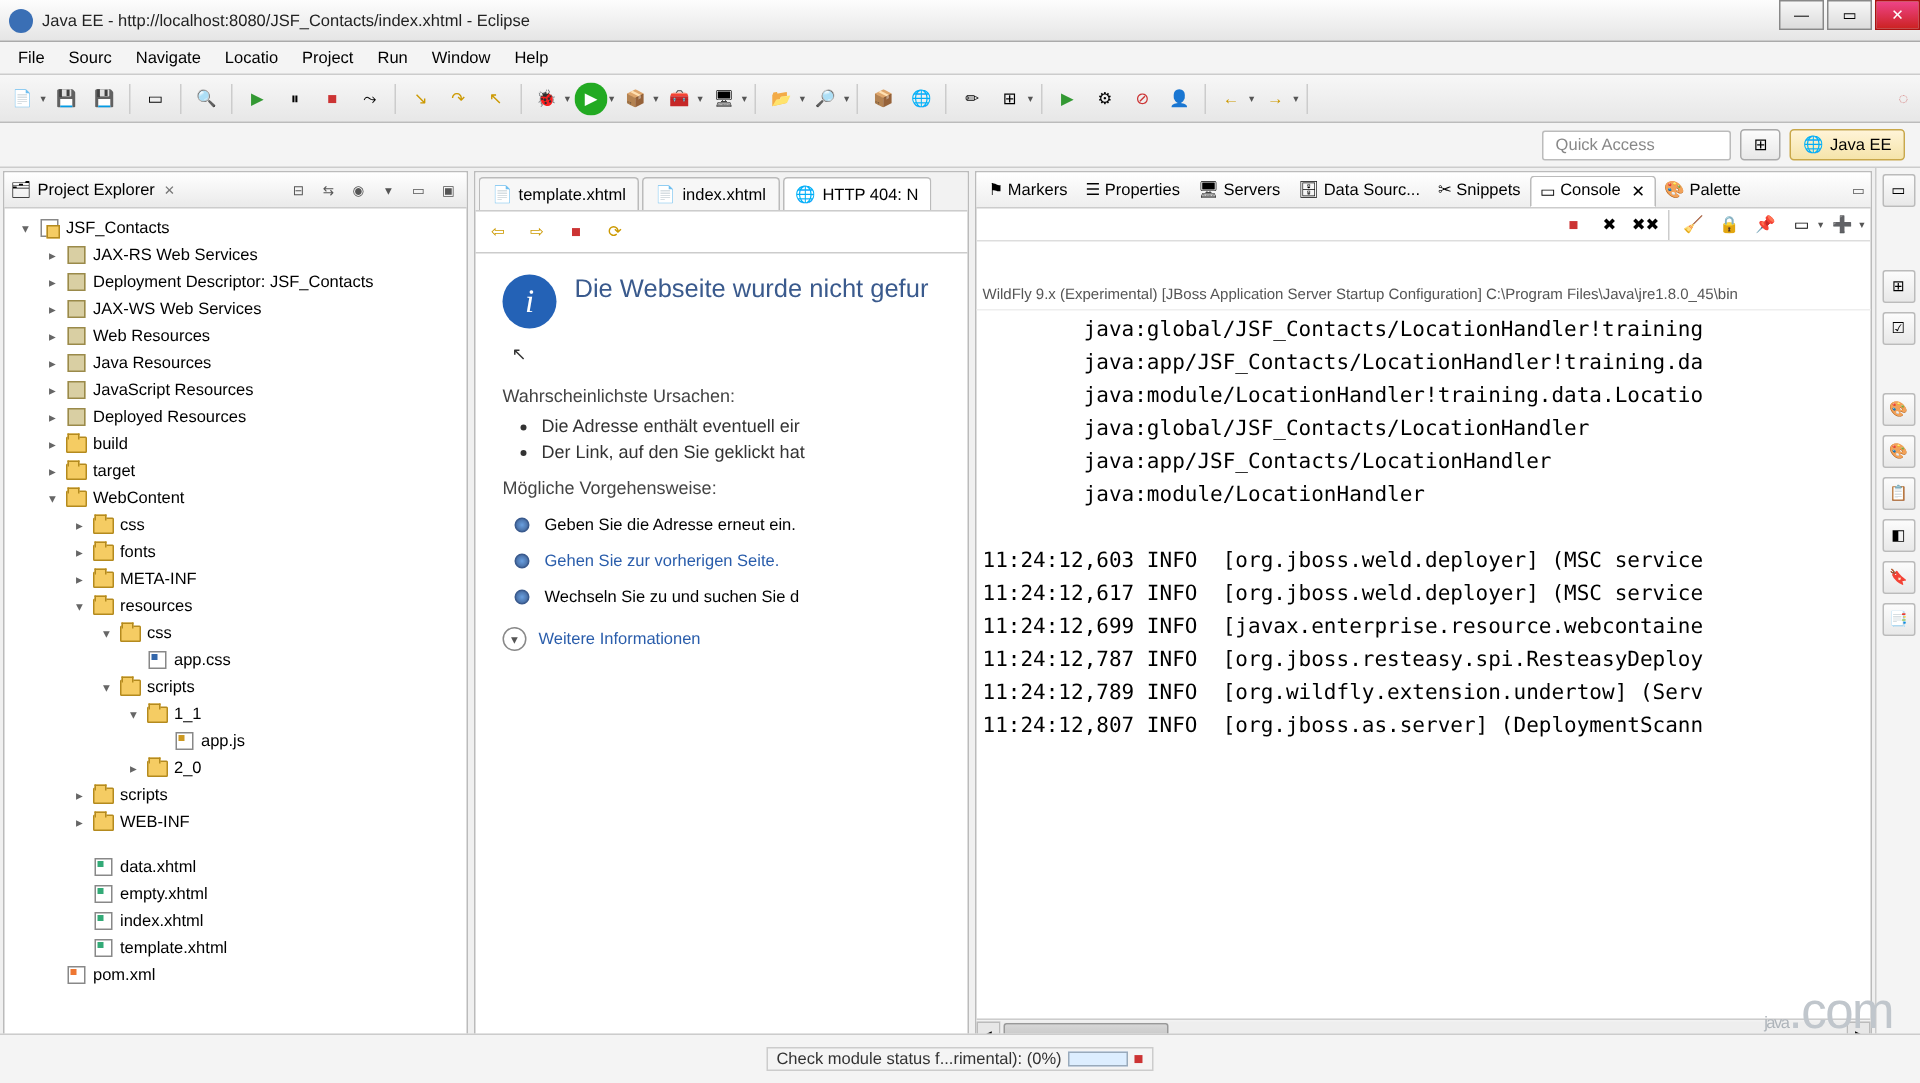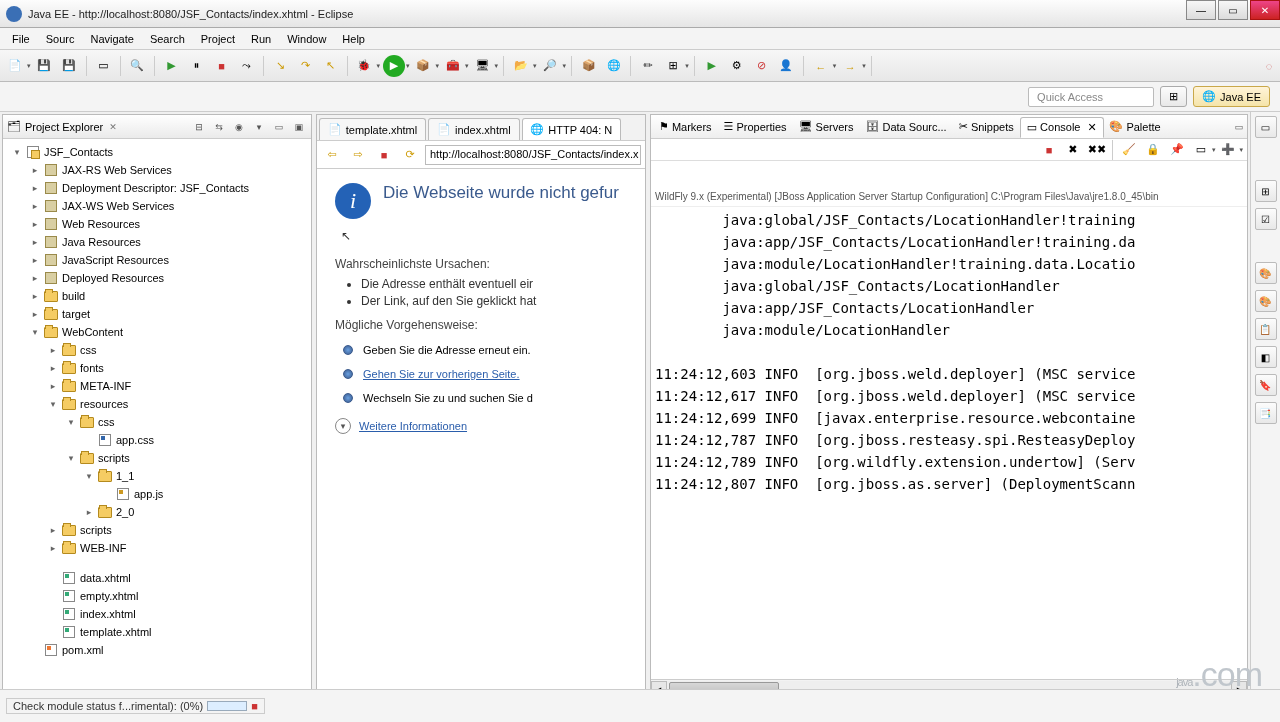--- a/index.html
+++ b/index.html
@@ -61,42 +61,42 @@
 .errpage { padding:14px 18px; overflow:hidden; flex:1; }
 .errhead { display:flex; align-items:flex-start; gap:12px; margin-bottom:14px; }
 .erricon { width:36px; height:36px; border-radius:50%; background:#2462b6; color:#fff; display:flex; align-items:center; justify-content:center; font-size:22px; font-style:italic; font-family:Georgia,serif; }
 .errtitle { color:#3a5a8d; font-size:17px; }
 .errsection { color:#444; margin:10px 0 6px; font-size:12px; }
 .errul { margin-left: 26px; color:#333; }
 .errul li { margin:3px 0; font-size:12px; list-style:disc; }
 .errol { margin-left: 8px; }
 .errol .item { margin:12px 0; display:flex; align-items:center; gap:10px; font-size:12px; }
 .bullet-sq { width:10px;height:10px; border:1px solid #3a5a8d; border-radius:50%; background: radial-gradient(#6aa0e0,#3a5a8d);}
-.link { color:#2a5dab;text-decoration:underline; }
+.link { color:#2a5dab; }
 .expand-chev { width:16px;height:16px;border:1px solid #888;border-radius:50%;display:inline-flex;align-items:center;justify-content:center;font-size:9px;color:#555;margin-right:8px;}
 
 
 .console-pane { flex:1; background:#fff; border:1px solid #bbb; margin-left:4px; display:flex; flex-direction:column; }
 .tabsrow { height:24px; border-bottom:1px solid #ccc; display:flex; align-items:center; background:linear-gradient(#fff,#eee); padding-left:2px; }
 .vtab { padding:3px 6px; display:flex; align-items:center; gap:3px; font-size:11px; }
 .vtab.active { background:#fff; border:1px solid #bbb; border-bottom-color:#fff; border-radius:3px 3px 0 0; margin-bottom:-1px;}
 .consbar { height:22px; border-bottom:1px solid #ddd; display:flex; align-items:center; justify-content:flex-end; gap:2px; padding:0 4px; }
 .consdesc { height:18px; border-bottom:1px solid #eee; padding:2px 4px; font-size:10px; color:#555; white-space:nowrap; overflow:hidden;margin-top:28px; }
 .consout { flex:1; font-family: Consolas, monospace; font-size:14px; line-height:22px; padding:2px 4px; white-space:pre; overflow:hidden; color:#000; }
 .hscroll { height:18px; background:#f2f2f2; border-top:1px solid #ccc; display:flex; align-items:center; }
 .hscroll .arrow { width:16px; height:16px; border:1px solid #bbb; background:#e7e7e7; display:flex;align-items:center;justify-content:center;font-size:9px; }
 .hscroll .track { flex:1; height:16px; background:#eee; position:relative; }
 .hscroll .thumb { position:absolute; left:2px; top:1px; width:110px; height:14px; background:linear-gradient(#d7d7d7,#bfbfbf); border:1px solid #999; border-radius:2px; }
 
 
 .rightbar { width: 30px; background:#f4f4f4; border-left:1px solid #ccc; display:flex; flex-direction:column; align-items:center; padding-top:4px; gap:6px; }
 .rbtn { width:22px; height:22px; border:1px solid #bbb; background:linear-gradient(#fcfcfc,#e8e8e8); border-radius:2px; display:flex;align-items:center;justify-content:center; font-size:10px; }
 
 
-.statusbar { position:absolute; bottom:0; left:0; right:0; height:27px; background:#f4f4f4; border-top:1px solid #ccc; display:flex; align-items:center; justify-content:flex-start; padding:16px 6px; gap:8px; font-size:11px; color:#333;}
+.statusbar { position:absolute; bottom:0; left:0; right:0; height:27px; background:#f4f4f4; border-top:1px solid #ccc; display:flex; align-items:center; justify-content:center; padding:16px 6px; gap:8px; font-size:11px; color:#333;}
 .statusbox { border:1px solid #ccc; padding:1px 6px; display:flex; align-items:center; gap:4px;}
 
 
 .watermark { position:absolute; right:18px; bottom:28px; font-size:34px; color:#c0c6cc; font-weight:300; letter-spacing:-1px; font-family: Helvetica, Arial, sans-serif;}
 .watermark b { color:#aeb4ba; font-weight:400;}
 
 
 .i-folder { width:14px;height:11px;background:#f5cc63;border:1px solid #b48a1e; border-radius:1px; position:relative; }
 .i-folder::before { content:""; position:absolute; top:-3px; left:0; width:6px; height:3px; background:#f5cc63; border:1px solid #b48a1e; border-bottom:none; }
 .i-prj { width:12px;height:12px;background:#fff;border:1px solid #888; position:relative;}
@@ -113,21 +113,21 @@
     <div class="winbtn">—</div>
     <div class="winbtn">▭</div>
     <div class="winbtn close">✕</div>
   </div>
 </div>
 
 <div class="menubar">
   <span>File</span>
   <span>Sourc</span>
   <span>Navigate</span>
-  <span>Search</span>
+  <span>Locatio</span>
   <span>Project</span>
   <span>Run</span>
   <span>Window</span>
   <span>Help</span>
 </div>
 
 <div class="toolbar">
   <div class="tbtn">📄</div>
     <div class="tdrop">▾</div>
   <div class="tbtn">💾</div>
@@ -425,21 +425,20 @@
           <div class="etab active">
               <span style="color:#27c;">🌐</span>
               <span>HTTP 404: N</span>
             </div>
         </div>
         <div class="browserbar">
           <div class="tbtn" style="color:#c90;">⇦</div>
           <div class="tbtn" style="color:#c90;">⇨</div>
           <div class="tbtn" style="color:#c33;">■</div>
           <div class="tbtn" style="color:#c90;">⟳</div>
-          <div class="addrbar">http://localhost:8080/JSF_Contacts/index.x</div>
         </div>
         <div class="errpage">
           <div class="errhead">
             <div class="erricon">i</div>
             <div class="errtitle">Die Webseite wurde nicht gefur</div>
           </div>
           <div style="position:relative;left:6px;top:-4px;color:#333;font-size:12px;">↖</div>
           <div class="errsection">Wahrscheinlichste Ursachen:</div>
           <ul class="errul">
             <li>Die Adresse enthält eventuell eir</li>

